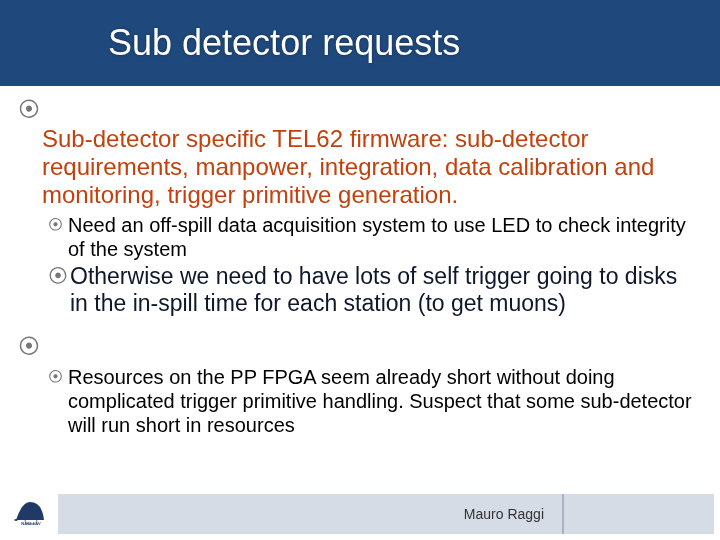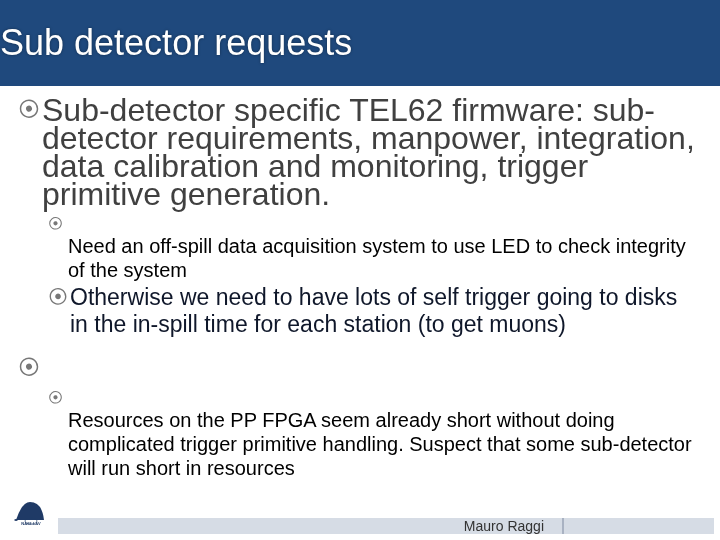--- a/index.html
+++ b/index.html
@@ -10,20 +10,21 @@
     font-family: Arial, Helvetica, sans-serif;
     background: #ffffff;
     position: relative;
     overflow: hidden;
   }
   .title-bar {
     background: #1f497d;
     height: 86px;
     display: flex;
     align-items: center;
+    padding-left: 108px;
   }
   .title-text {
     color: #ffffff;
     font-size: 36px;
     text-shadow: 0 0 3px rgba(0,0,0,0.4);
   }
   .content {
     padding: 10px 24px 0 18px;
   }
   .bullet-row {
@@ -49,34 +50,34 @@
   }
   .bullet-icon-med {
     flex-shrink: 0;
     width: 22px;
     text-align: left;
     font-size: 20px;
     line-height: 26px;
     color: #777;
   }
   .bullet-text-lg {
-    font-size: 32px;
+    font-size: 24px;
     line-height: 28px;
-    color: #404040;
+    color: #c2410c;
+    margin-top: 29px;
   }
   .bullet-text-md {
     font-size: 23px;
     line-height: 27px;
     color: #0f172a;
   }
   .bullet-text-sm {
     font-size: 20px;
     line-height: 24px;
     color: #000;
-    margin-top: 22px;
   }
   .indent-1 { padding-left: 0; }
   .indent-2 { padding-left: 30px; }
   .indent-3 { padding-left: 30px; }
   .block-spacer { height: 14px; }
   .footer {
     position: absolute;
     left: 0;
     right: 0;
     bottom: 0;
@@ -88,21 +89,21 @@
     bottom: 14px;
     width: 46px;
     height: 28px;
   }
   .logo svg { width: 100%; height: 100%; }
   .footer-bar {
     position: absolute;
     left: 58px;
     right: 6px;
     bottom: 6px;
-    height: 16px;
+    height: 40px;
     background: #d6dce5;
     display: flex;
     align-items: center;
   }
   .footer-name {
     position: absolute;
     right: 170px;
     font-size: 14px;
     color: #333;
   }

